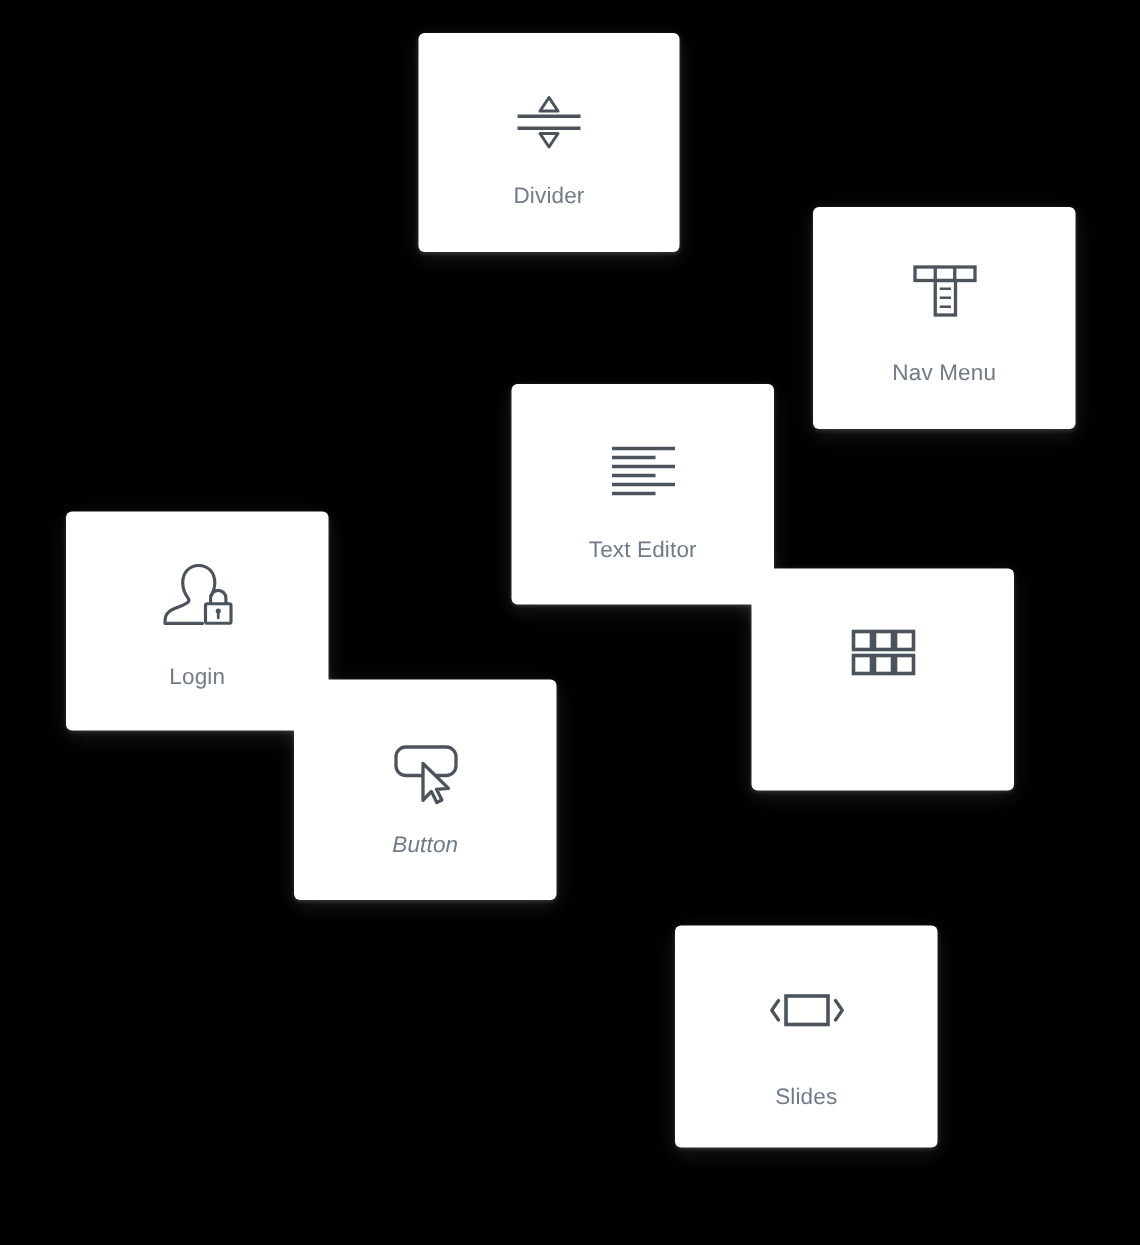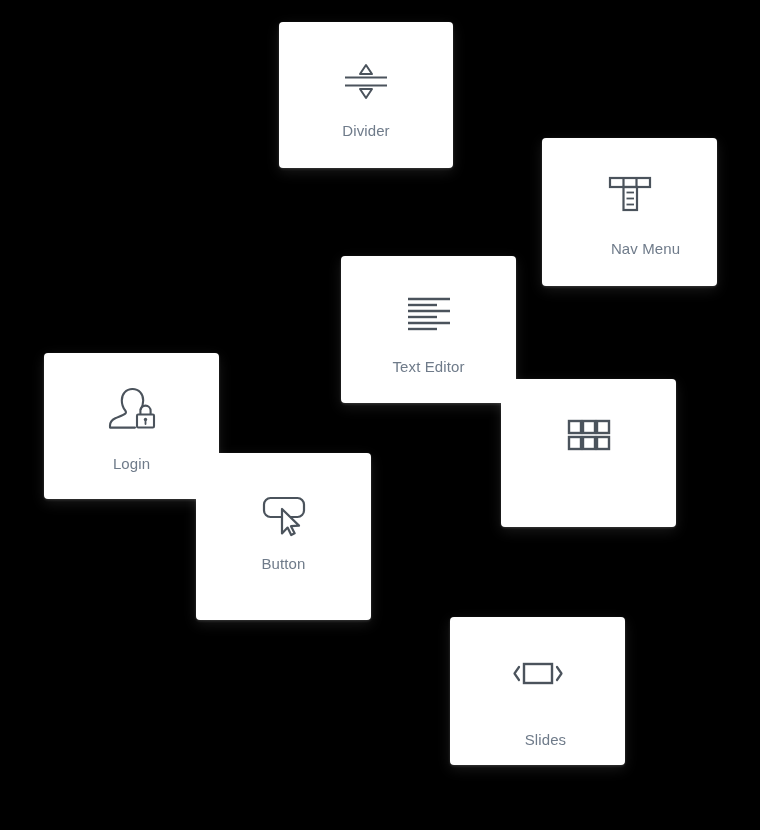--- a/index.html
+++ b/index.html
@@ -24,21 +24,21 @@
     background: #000000;
   }
   .card {
     position: absolute;
     background: #ffffff;
     border-radius: 4px;
     box-shadow: 0 1px 3px rgba(255,255,255,0.16),
                 0 4px 14px rgba(255,255,255,0.10);
     display: flex;
     flex-direction: column;
-    align-items: flex-start;
+    align-items: flex-end;
     justify-content: flex-start;
     box-sizing: border-box;
   }
   .card-icon {
     display: flex;
     align-items: center;
     justify-content: center;
     width: 100%;
     height: 84px;
     margin-top: 14px;
@@ -52,32 +52,32 @@
     color: #6f7b8a;
     letter-spacing: 0.1px;
     text-align: center;
     width: 100%;
     font-weight: 400;
   }
   
   .card-divider    { left: 279px; top: 22px;  width: 174px; height: 146px; }
   .card-navmenu    { left: 542px; top: 138px; width: 175px; height: 148px; }
   .card-texteditor { left: 341px; top: 256px; width: 175px; height: 147px; z-index: 4; }
-  .card-login      { left: 44px;  top: 353px; width: 175px; height: 146px; z-index: 3; }
+  .card-login      { left: 44px;  top: 341px; width: 175px; height: 146px; z-index: 3; }
   .card-portfolio  { left: 501px; top: 379px; width: 175px; height: 148px; z-index: 2; }
-  .card-button     { left: 196px; top: 453px; width: 175px; height: 167px; z-index: 5; }
+  .card-button     { left: 196px; top: 453px; width: 175px; height: 147px; z-index: 5; font-style: italic; }
   .card-slides     { left: 450px; top: 617px; width: 175px; height: 148px; }
 
   .card-divider .card-label    { margin-top: 2px; }
   .card-navmenu .card-label    { margin-top: 4px; margin-left: 16px; }
   .card-texteditor .card-label { margin-top: 4px; }
   .card-login .card-label      { margin-top: 4px; }
   .card-button .card-label     { margin-top: 4px; }
   .card-portfolio .card-label  { margin-top: 4px; }
-  .card-slides .card-label     { margin-top: 16px; padding-left: 8px; }
+  .card-slides .card-label     { margin-top: 8px; padding-left: 8px; }
 </style>
 </head>
 <body>
 
 <div id="canvas">
 
   <div class="card card-divider">
     <div class="card-icon">
       <svg width="58" height="58" viewBox="0 0 58 58" fill="none">
         <polygon points="29,16 35,25 23,25" fill="none" stroke="#4b535c" stroke-width="2" stroke-linejoin="round"></polygon>

